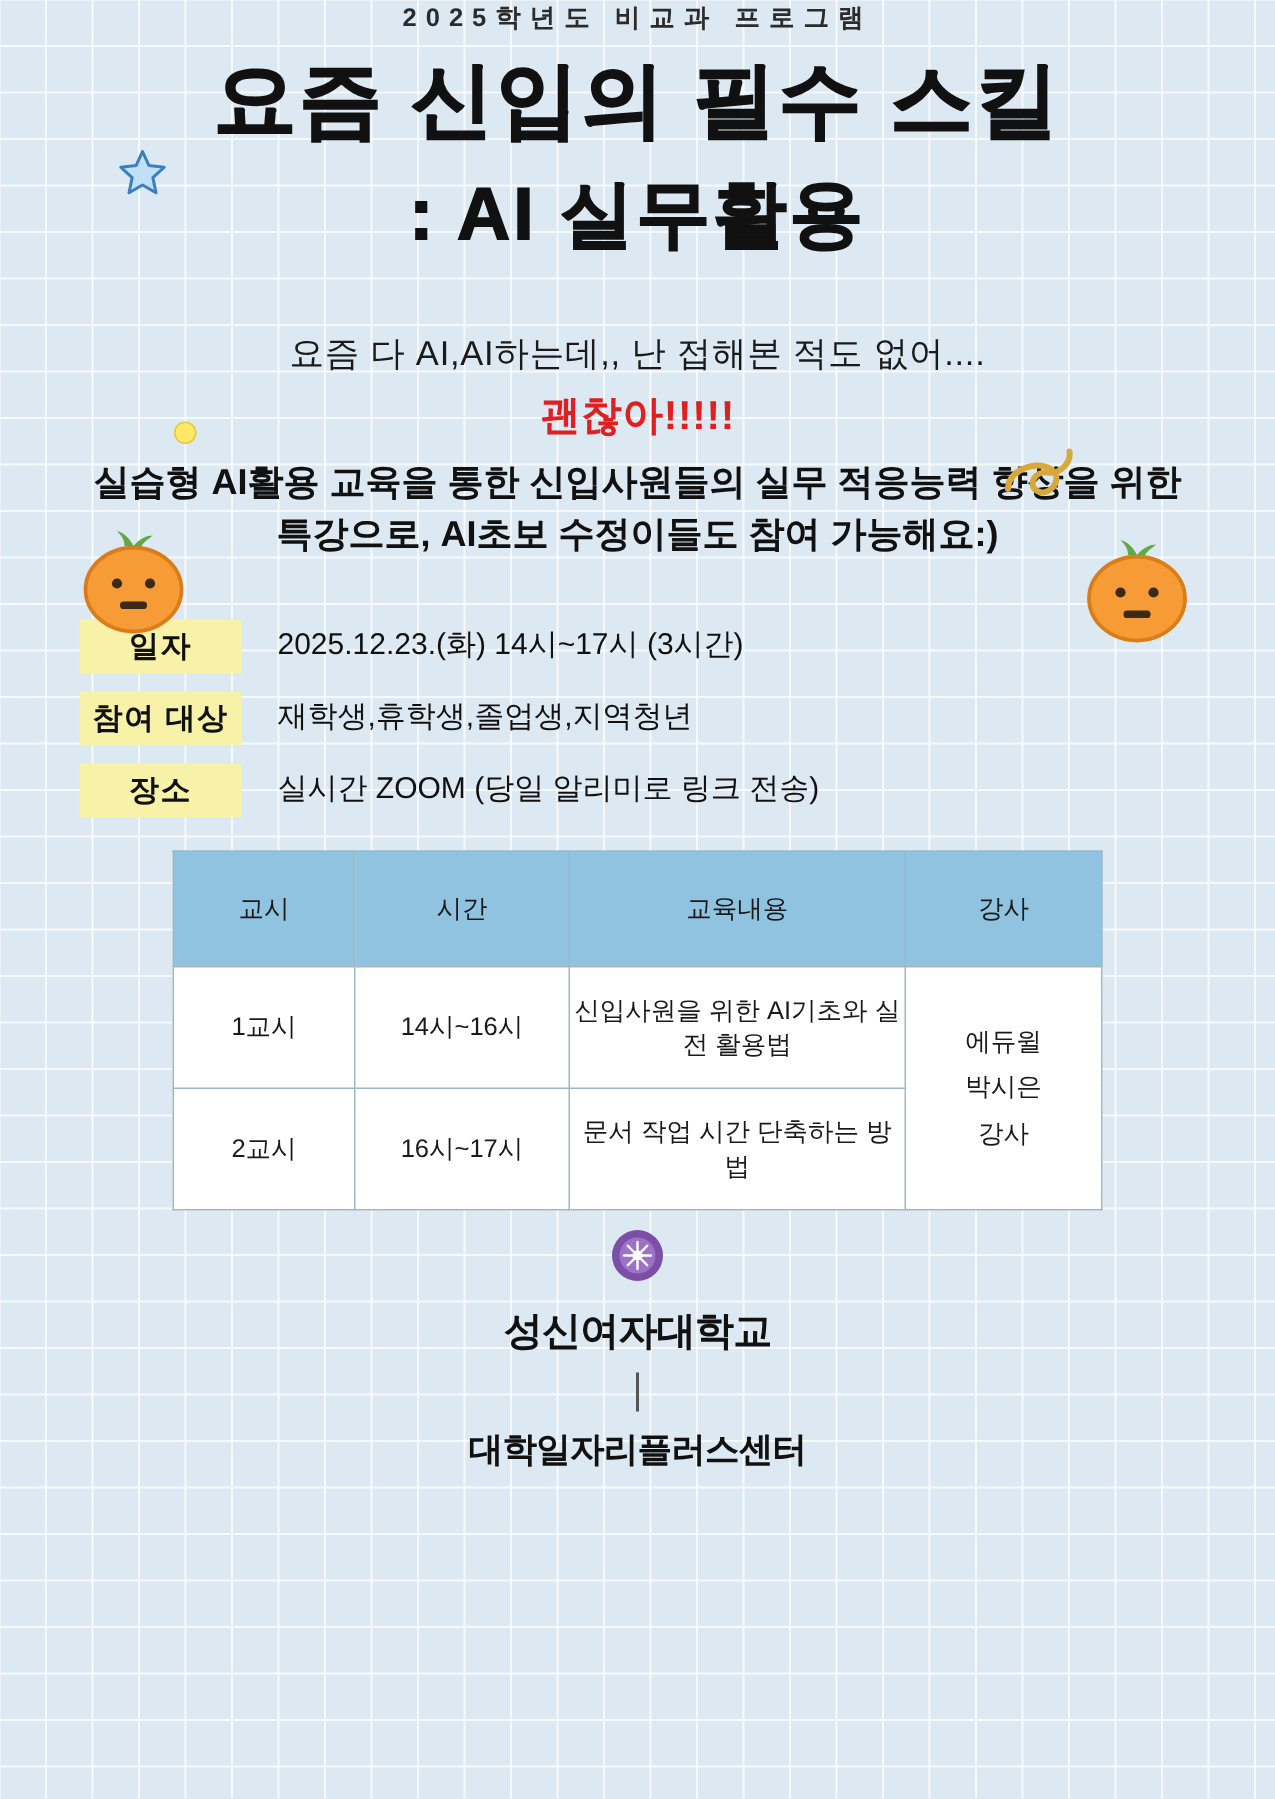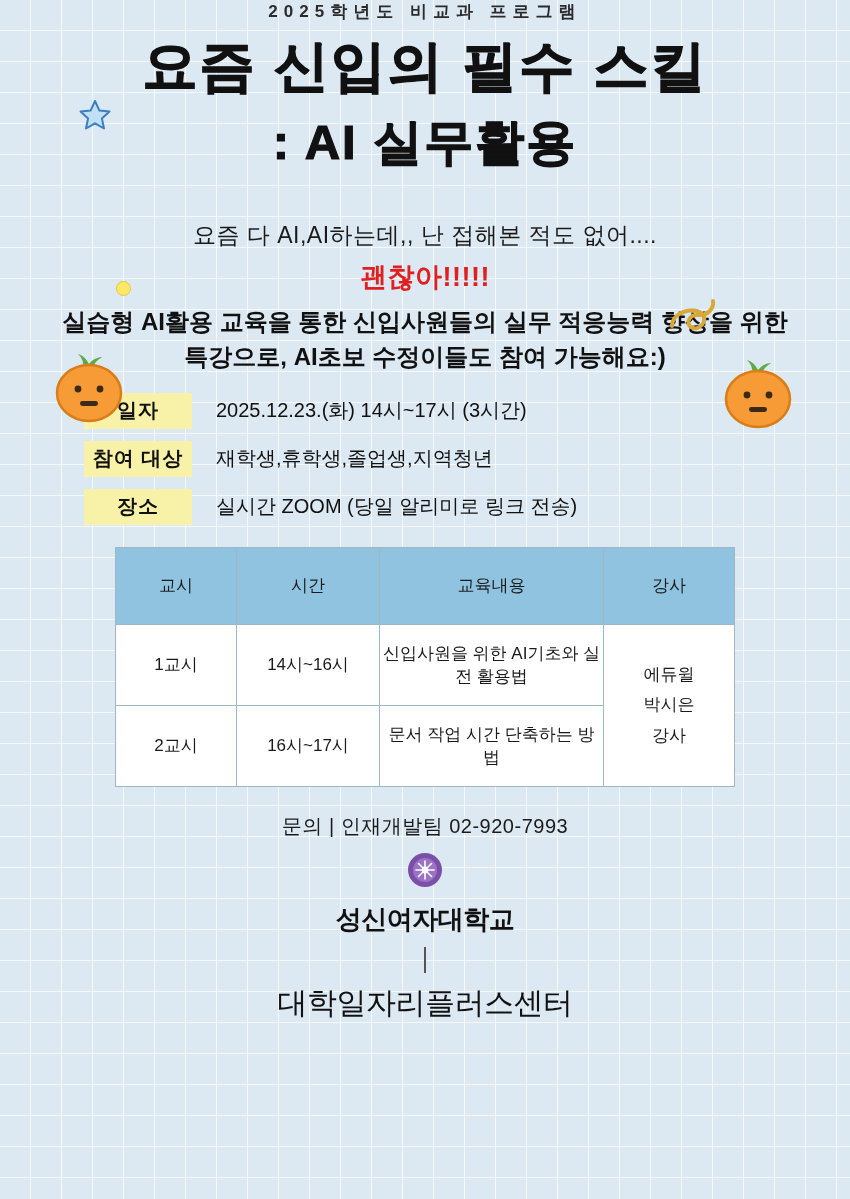--- a/index.html
+++ b/index.html
@@ -89,22 +89,22 @@
     margin-top: 10px;
     font-size: 24px;
     font-weight: bold;
     color: #111;
     line-height: 1.45;
     padding: 0 42px;
   }
 
   
   .info-block {
-    margin-top: 18px;
-    padding-left: 84px;
+    margin-top: 38px;
+    padding-left: 53px;
   }
   .info-row {
     display: flex;
     align-items: flex-start;
     margin-bottom: 12px;
   }
   .info-label {
     width: 108px;
     min-width: 108px;
     text-align: center;
@@ -177,22 +177,22 @@
     color: #111;
     letter-spacing: -0.5px;
   }
   .brand-divider {
     width: 2px;
     height: 26px;
     background: #555;
     display: inline-block;
   }
   .brand-sub {
-    font-size: 30px;
-    font-weight: normal;
+    font-size: 23px;
+    font-weight: bold;
     color: #111;
     letter-spacing: -0.5px;
   }
 </style>
 </head>
 <body>
 
 <div class="poster">
 
   <div class="deco star-deco">
@@ -276,21 +276,20 @@
         </tr>
         <tr>
           <td>2교시</td>
           <td>16시~17시</td>
           <td>문서 작업 시간 단축하는 방법</td>
         </tr>
       </tbody>
     </table>
   </div>
 
-  <div class="contact">문의 | 인재개발팀 02-920-7993</div>
   <div class="brand">
     <span>
       <svg width="36" height="36" viewBox="0 0 36 36">
         <circle cx="18" cy="18" r="17" fill="#7b4fa8"></circle>
         <circle cx="18" cy="18" r="12" fill="#9b72c4"></circle>
         <g stroke="#ffffff" stroke-width="1.6" stroke-linecap="round">
           <line x1="18" y1="9" x2="18" y2="27"></line>
           <line x1="9" y1="18" x2="27" y2="18"></line>
           <line x1="11.5" y1="11.5" x2="24.5" y2="24.5"></line>
           <line x1="24.5" y1="11.5" x2="11.5" y2="24.5"></line>

